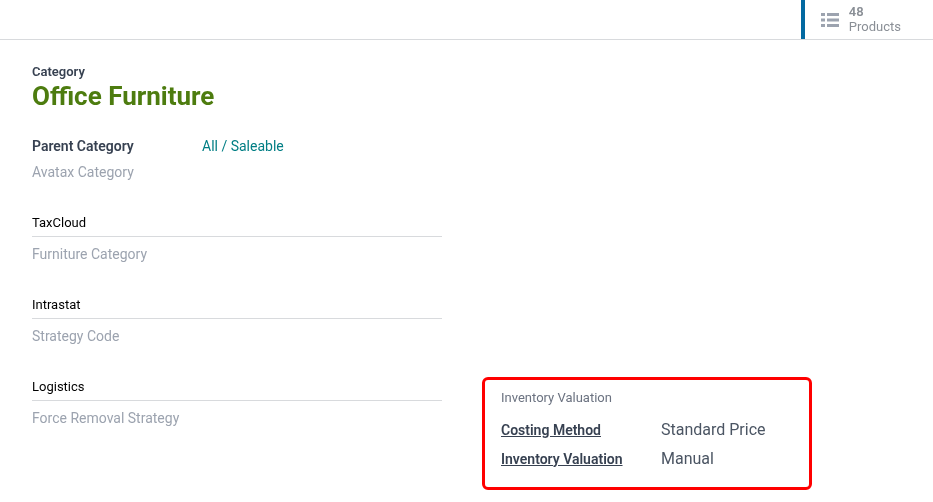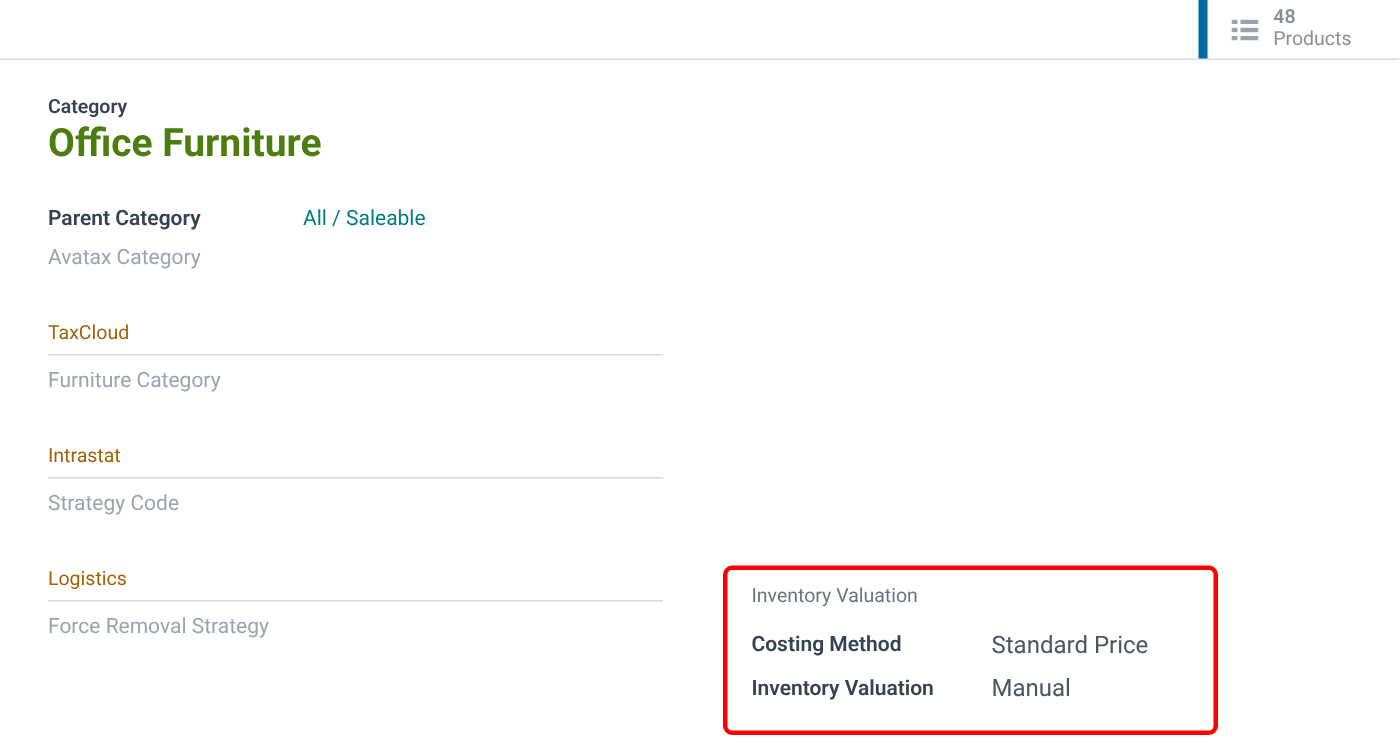--- a/index.html
+++ b/index.html
@@ -20,21 +20,21 @@
       border-bottom: 1px solid #d8dadd;
       display: flex;
       justify-content: flex-end;
       align-items: center;
       padding-right: 32px;
     }
     .products-btn {
       display: flex;
       align-items: center;
       gap: 10px;
-      border-left: 6px solid #0369a1;
+      border-left: 4px solid #0369a1;
       padding-left: 16px;
       height: 100%;
       cursor: pointer;
     }
     .products-btn-icon {
       color: #9ca3af;
       display: flex;
     }
     .products-btn-text {
       display: flex;
@@ -94,21 +94,21 @@
     .field-value {
       font-size: 14px;
       color: #374151;
     }
     .field-value.link {
       color: #017e84;
       cursor: pointer;
     }
     .section-title {
       font-size: 13px;
-      color: #a16207;
+      color: #000000;
       font-weight: 400;
       margin-top: 30px;
       margin-bottom: 4px;
       border-bottom: 1px solid #d8dadd;
       padding-bottom: 6px;
     }
     .highlight-box {
       border: 3px solid #ff0000;
       border-radius: 6px;
       padding: 10px 16px 14px 16px;
@@ -123,20 +123,21 @@
     .hb-row {
       display: flex;
       align-items: center;
       padding: 5px 0;
     }
     .hb-label {
       width: 160px;
       font-size: 14px;
       font-weight: 600;
       color: #374151;
+      text-decoration: underline;
     }
     .hb-value {
       font-size: 16px;
       color: #4b5563;
     }
   </style>
 </head>
 <body>
 
 <div class="top-bar">

